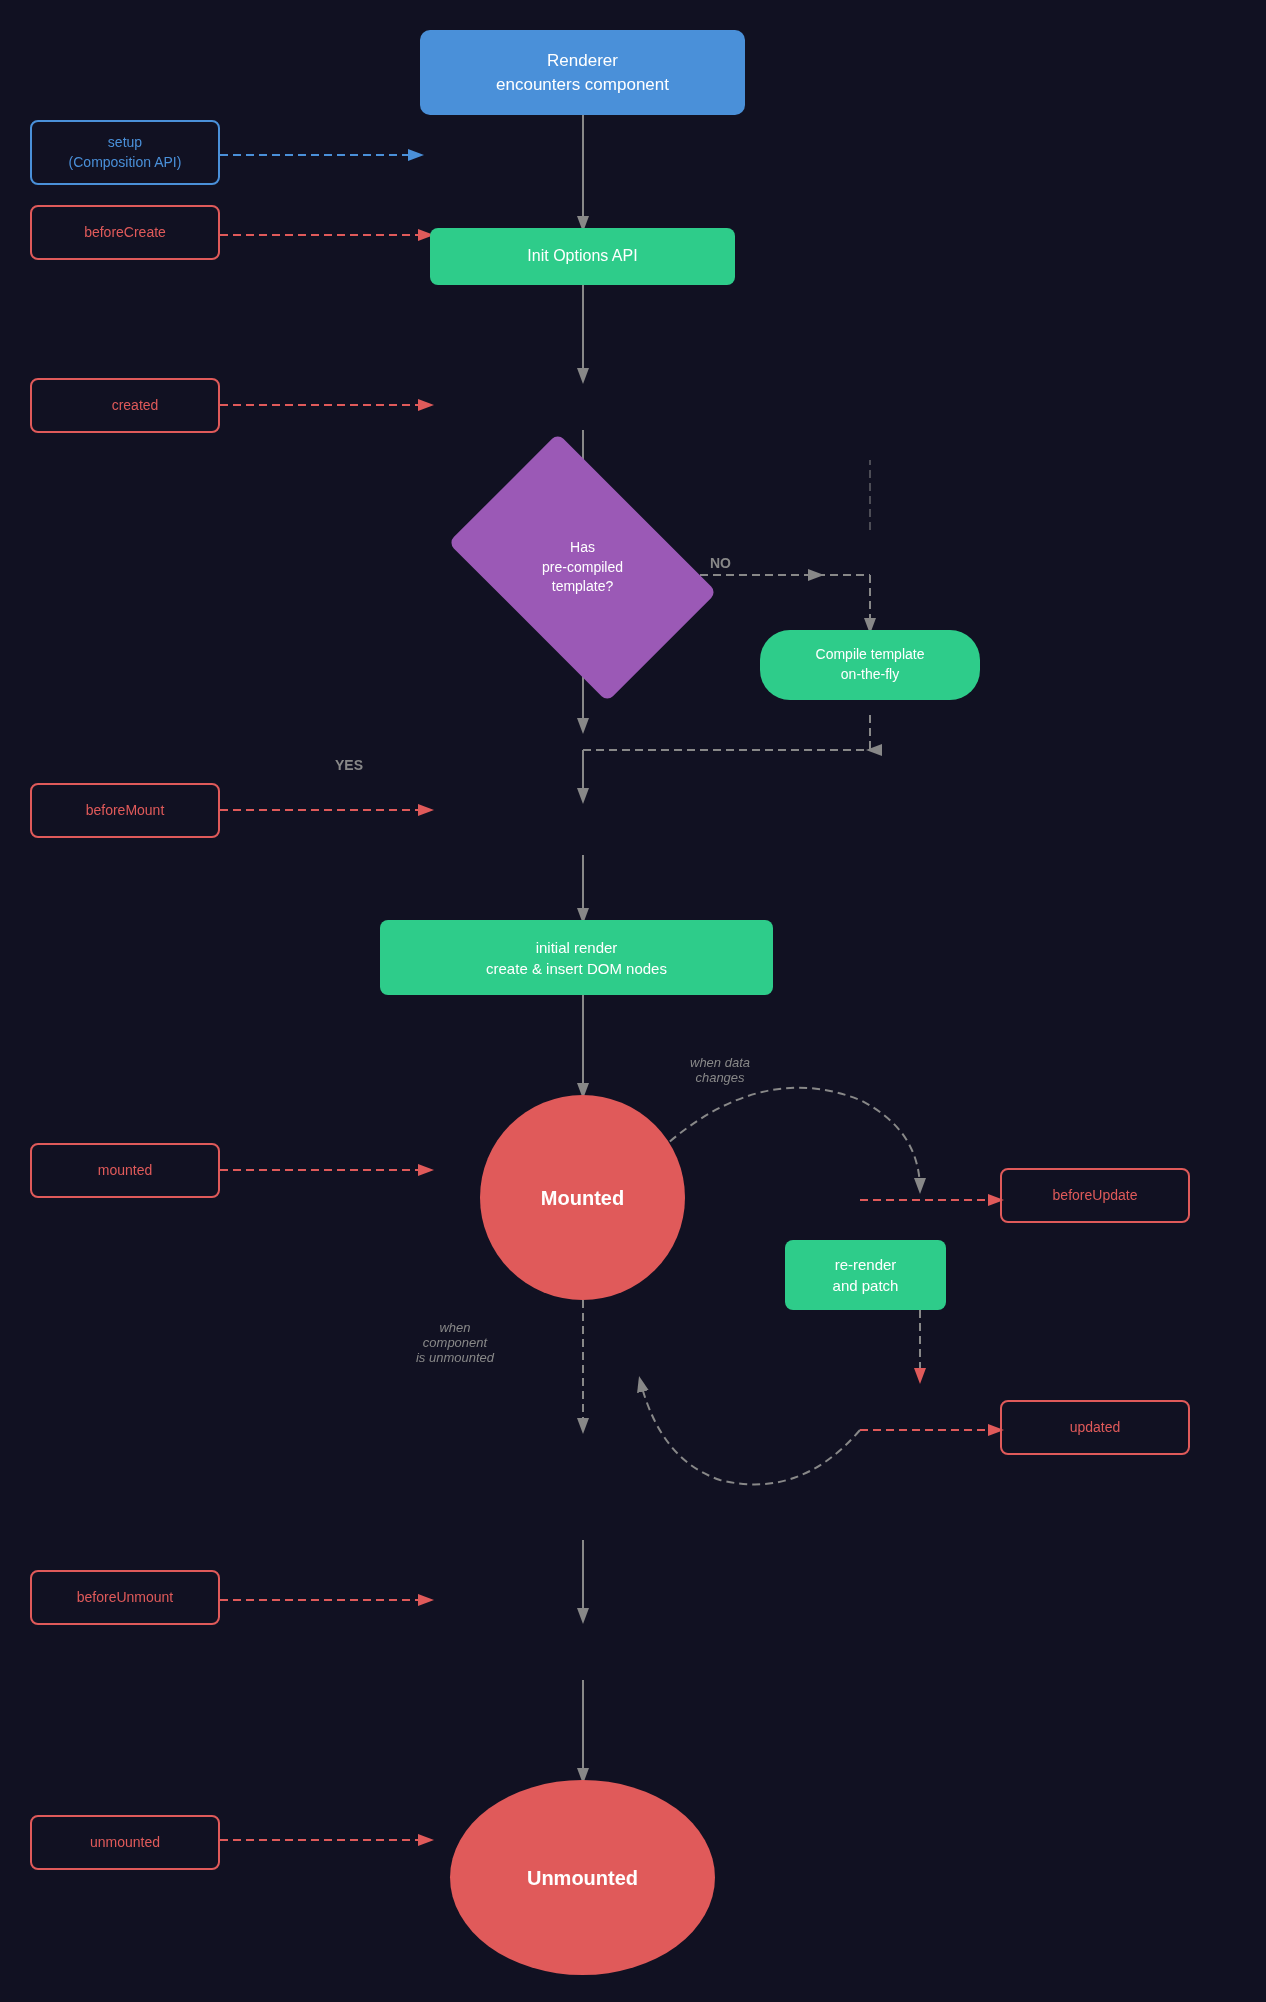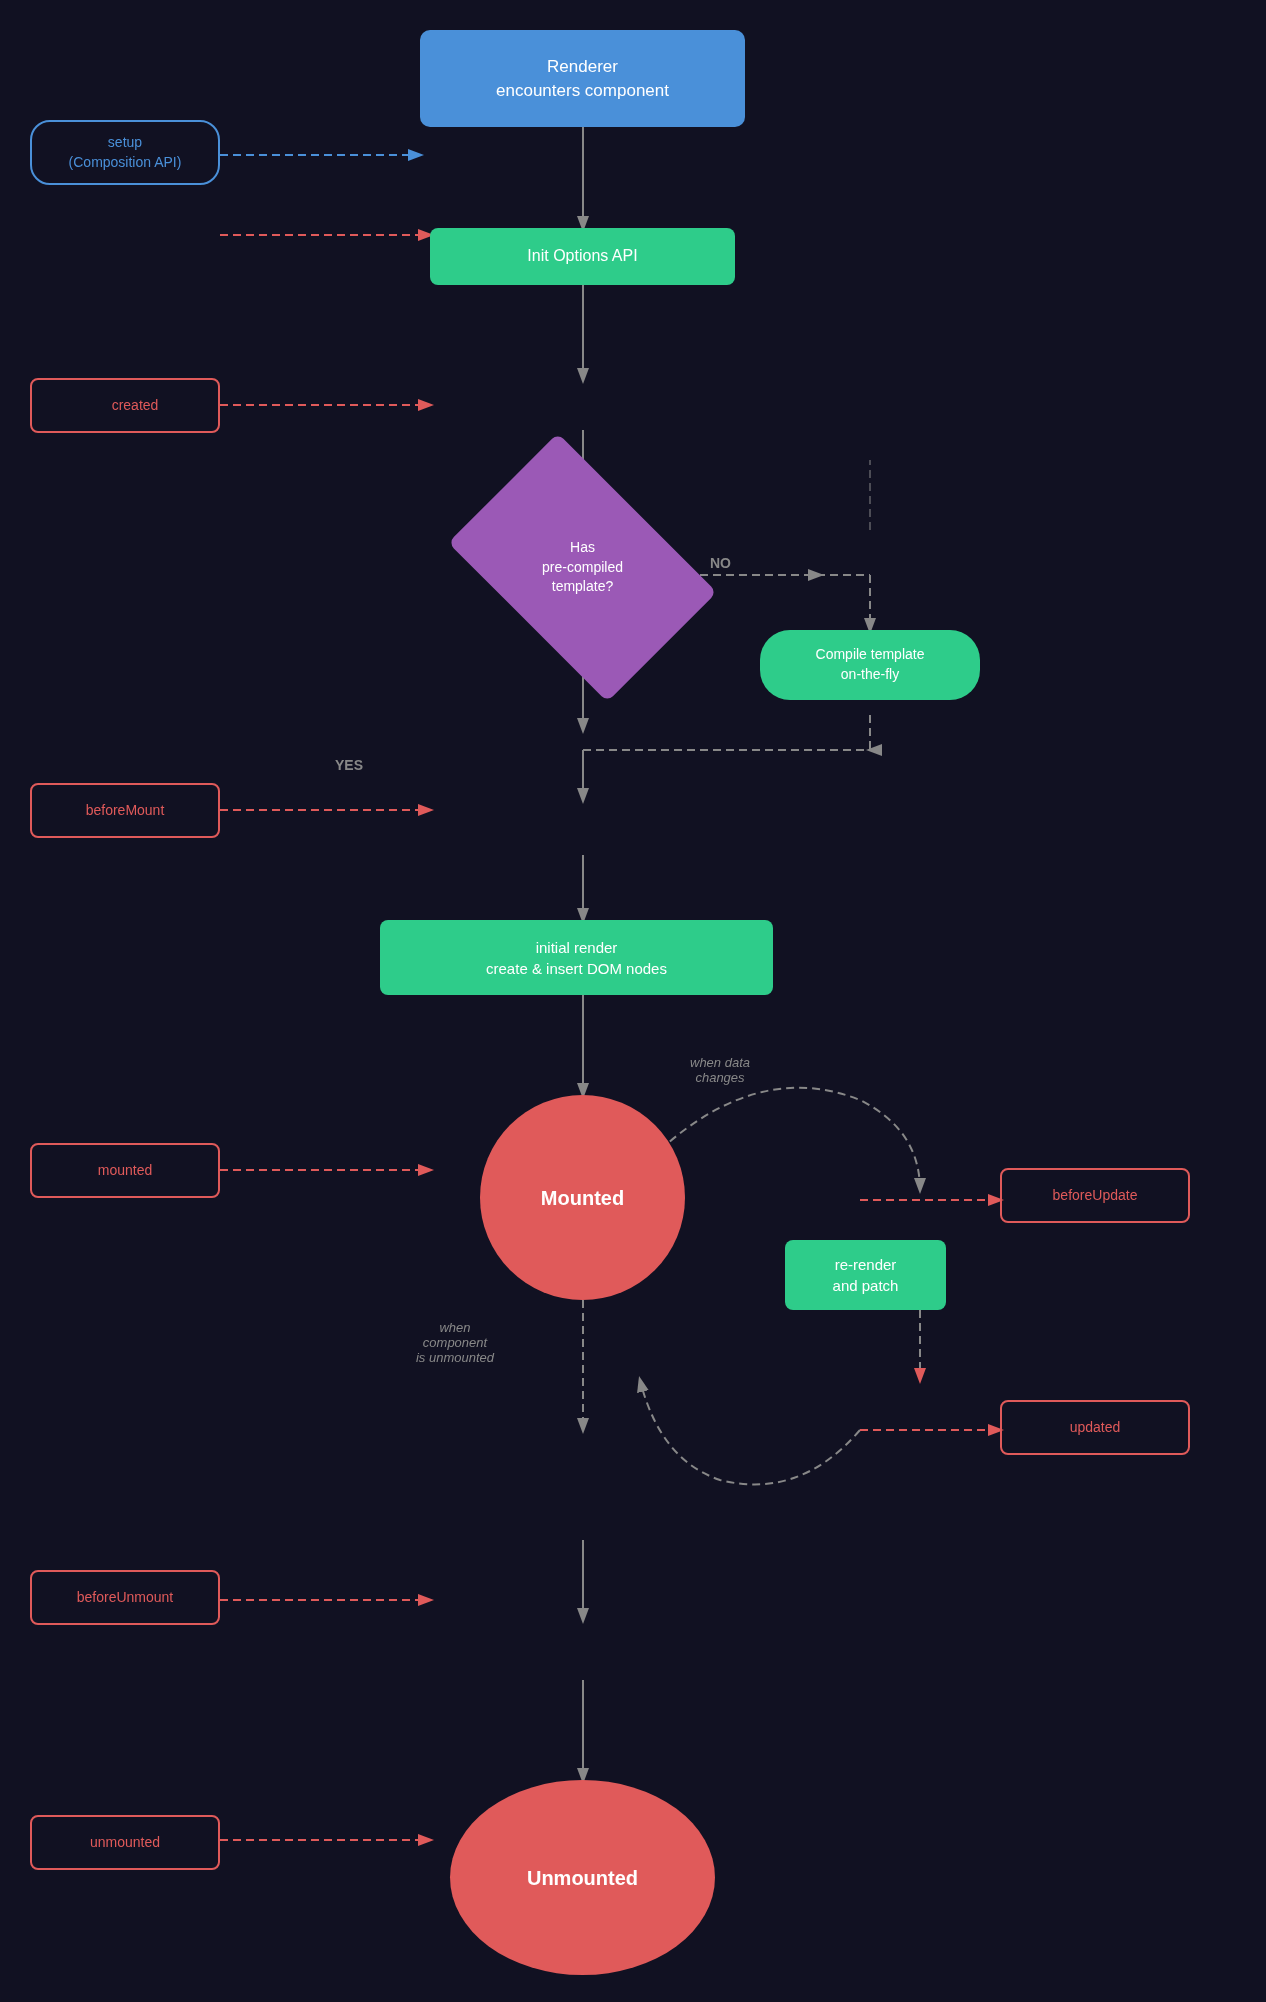--- a/index.html
+++ b/index.html
@@ -42,21 +42,21 @@
     .node-red-outline {
       background: transparent;
       color: #e05a5a;
       border: 2px solid #e05a5a;
       border-radius: 8px;
     }
     .node-blue-outline {
       background: transparent;
       color: #4a90d9;
       border: 2px solid #4a90d9;
-      border-radius: 20px;
+      border-radius: 8px;
     }
     .node-diamond {
       background: #9b59b6;
       color: white;
       transform: rotate(45deg);
     }
     .node-diamond-text {
       transform: rotate(-45deg);
       display: flex;
       align-items: center;
@@ -157,28 +157,31 @@
 
     <line x1="220" y1="1600" x2="430" y2="1600" stroke="#e05a5a" stroke-width="2" stroke-dasharray="8,5" marker-end="url(#arrowRed)"></line>
 
     <line x1="220" y1="1840" x2="430" y2="1840" stroke="#e05a5a" stroke-width="2" stroke-dasharray="8,5" marker-end="url(#arrowRed)"></line>
 
     <line x1="860" y1="1200" x2="1000" y2="1200" stroke="#e05a5a" stroke-width="2" stroke-dasharray="8,5" marker-end="url(#arrowRed)"></line>
 
     <line x1="860" y1="1430" x2="1000" y2="1430" stroke="#e05a5a" stroke-width="2" stroke-dasharray="8,5" marker-end="url(#arrowRed)"></line>
   </svg>
 
-  <div class="node node-blue" style="left:420px; top:30px; width:325px; height:97px; font-size:17px;">
+  <div class="node node-blue" style="left:420px; top:30px; width:325px; height:85px; font-size:17px;">
     <span>Renderer<br>encounters component</span>
   </div>
 
   <div class="node node-blue-outline" style="left:30px; top:120px; width:190px; height:65px; font-size:14px;">
     <span>setup<br>(Composition API)</span>
   </div>
 
+  <div class="node node-red-outline" style="left:30px; top:205px; width:190px; height:55px; font-size:14px;">
+    <span>beforeCreate</span>
+  </div>
 
   <div class="node node-green" style="left:430px; top:228px; width:305px; height:57px; font-size:16px;">
     <span>Init Options API</span>
   </div>
 
   <div class="node node-red-outline" style="left:30px; top:378px; width:190px; height:55px; font-size:14px;padding-left:20px;">
     <span>created</span>
   </div>
 
   <div class="node node-diamond" style="left:470px; top:490px; width:225px; height:155px;">

